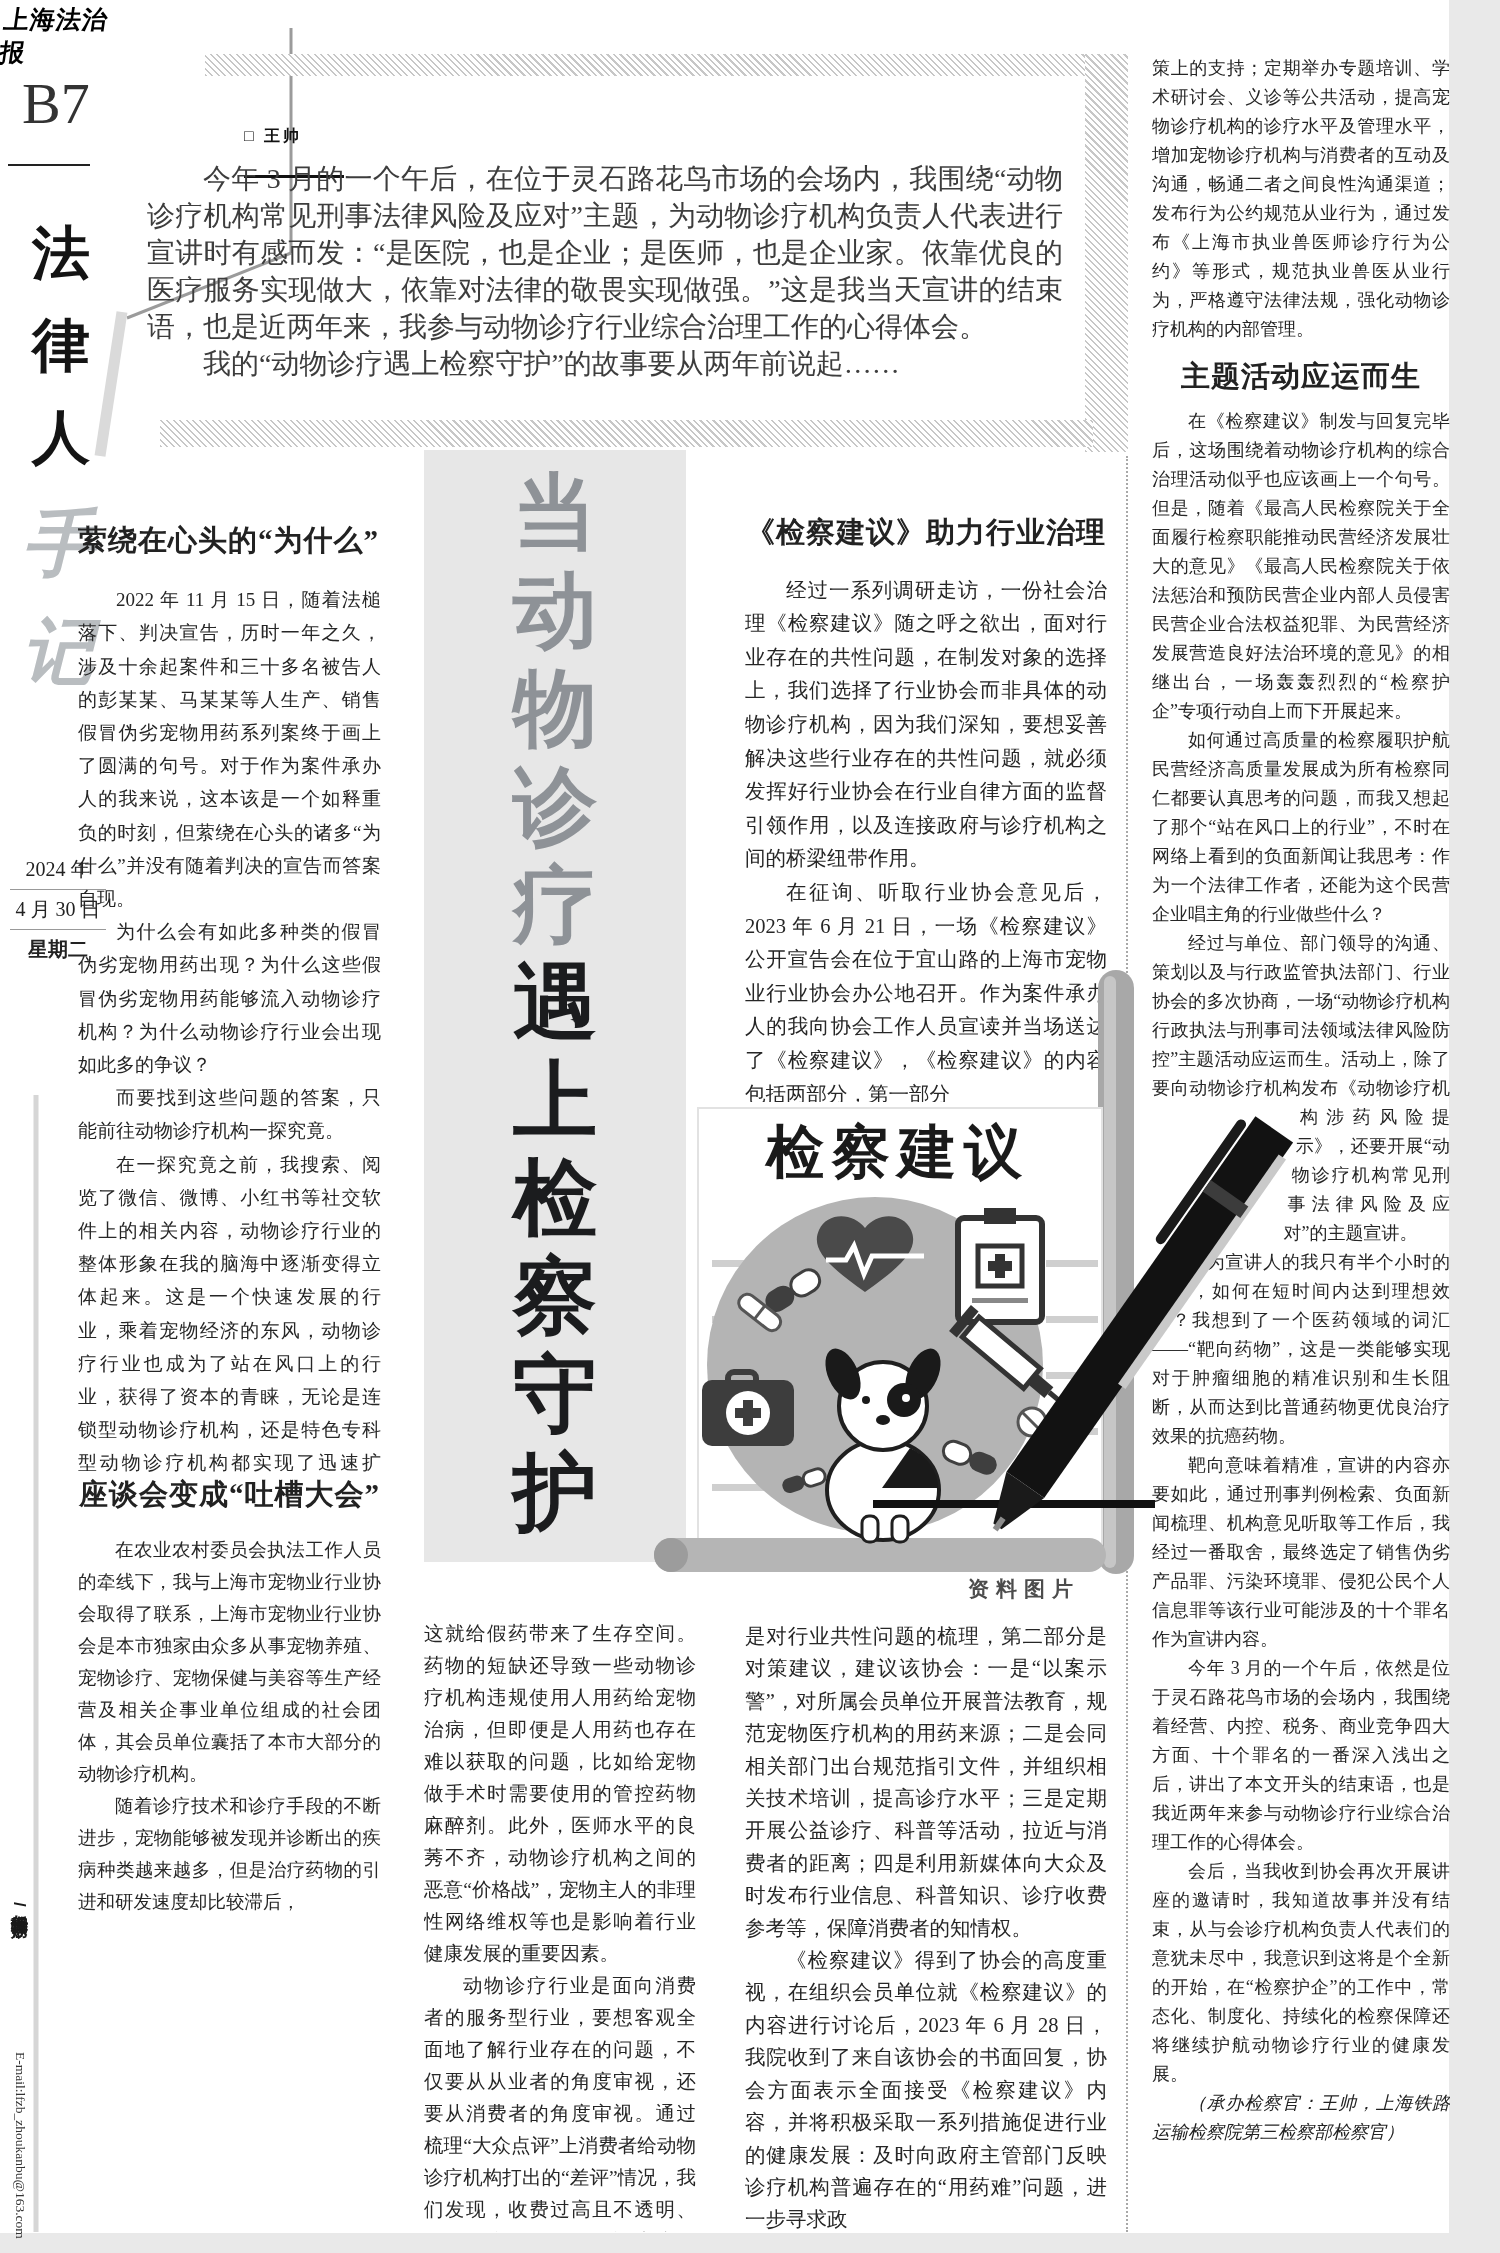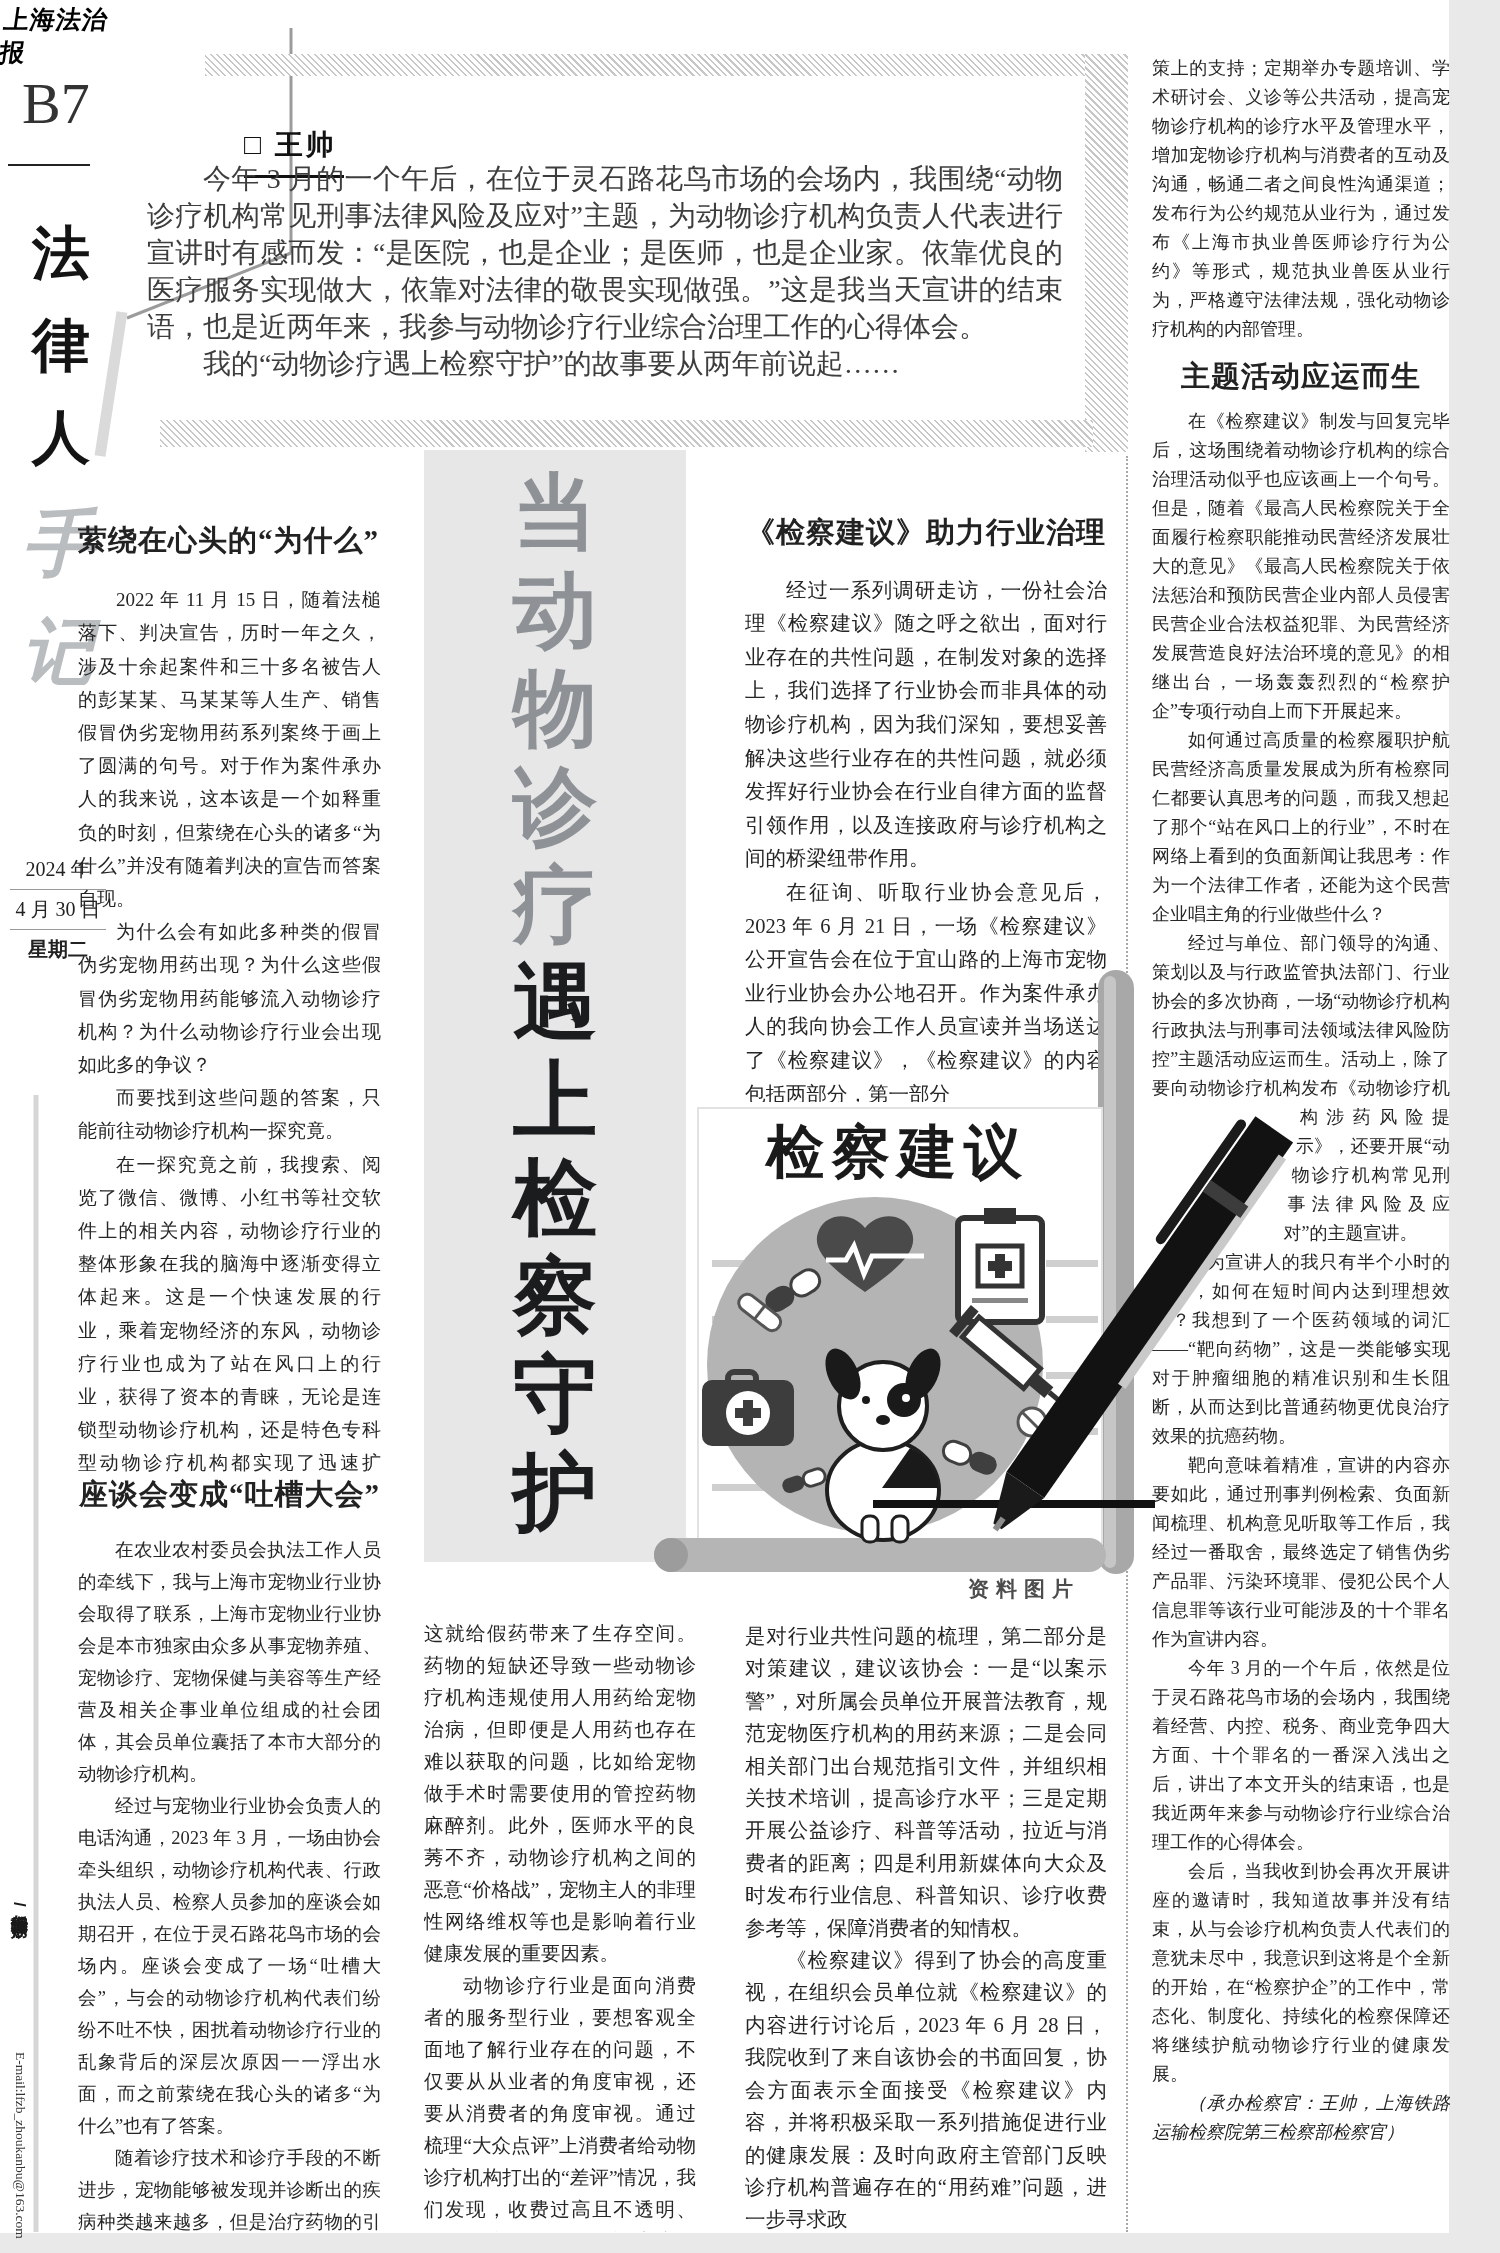--- a/index.html
+++ b/index.html
@@ -26,21 +26,21 @@
   .dateblock{left:6px;top:852px;width:104px;text-align:center;font-size:20px;color:#222;}
   .dateblock .dline{padding:4px 0;}
   .dateblock .rule{height:1px;background:#999;margin:2px 4px;}
   .weekday{font-family:"Liberation Sans",sans-serif;font-weight:bold;}
   .editor-vert{left:8px;top:1902px;writing-mode:vertical-rl;text-orientation:mixed;
         font-family:"Liberation Sans",sans-serif;font-weight:bold;font-size:17px;color:#1a1a1a;}
   .email-vert{left:12px;top:2052px;writing-mode:vertical-rl;text-orientation:mixed;
         font-size:13.5px;color:#333;}
   
   .author{left:244px;top:126px;font-family:"Liberation Sans",sans-serif;font-weight:bold;
-        font-size:28px;letter-spacing:3px;color:#111;}
+        font-size:16px;letter-spacing:3px;color:#111;}
   .author-rule{left:244px;top:175px;width:100px;height:3px;background:#111;}
   .intro{left:147px;top:160px;width:916px;height:262px;overflow:hidden;font-size:28px;
         line-height:37px;text-align:justify;color:#3d3d3d;}
   .intro p{margin:0;text-indent:2em;}
   
   .strip{left:424px;top:450px;width:262px;height:1112px;background:#e7e7e7;
         display:flex;flex-direction:column;align-items:center;justify-content:flex-start;
         padding-top:14px;box-sizing:border-box;}
   .strip span{font-size:84px;font-weight:bold;line-height:98px;font-family:"Liberation Serif",serif;}
   .tc-gray{color:#8e9297;}
@@ -126,21 +126,20 @@
   <div class="abs colflow col1-upper">
     <div class="col-h">萦绕在心头的“为什么”</div>
     <p>2022 年 11 月 15 日，随着法槌落下、判决宣告，历时一年之久，涉及十余起案件和三十多名被告人的彭某某、马某某等人生产、销售假冒伪劣宠物用药系列案终于画上了圆满的句号。对于作为案件承办人的我来说，这本该是一个如释重负的时刻，但萦绕在心头的诸多“为什么”并没有随着判决的宣告而答案自现。</p>
     <p>为什么会有如此多种类的假冒伪劣宠物用药出现？为什么这些假冒伪劣宠物用药能够流入动物诊疗机构？为什么动物诊疗行业会出现如此多的争议？</p>
     <p>而要找到这些问题的答案，只能前往动物诊疗机构一探究竟。</p>
     <p>在一探究竟之前，我搜索、阅览了微信、微博、小红书等社交软件上的相关内容，动物诊疗行业的整体形象在我的脑海中逐渐变得立体起来。这是一个快速发展的行业，乘着宠物经济的东风，动物诊疗行业也成为了站在风口上的行业，获得了资本的青睐，无论是连锁型动物诊疗机构，还是特色专科型动物诊疗机构都实现了迅速扩张。这也是一个充满争议的行业，诊疗费用高、消费纠纷多、过度医疗等问题都困扰着这个处于发展中的行业。</p>
   </div>
   <div class="abs colflow col1-lower">
     <div class="col-h">座谈会变成“吐槽大会”</div>
     <p>在农业农村委员会执法工作人员的牵线下，我与上海市宠物业行业协会取得了联系，上海市宠物业行业协会是本市独家由众多从事宠物养殖、宠物诊疗、宠物保健与美容等生产经营及相关企事业单位组成的社会团体，其会员单位囊括了本市大部分的动物诊疗机构。</p>
-    <p>经过与宠物业行业协会负责人的电话沟通，2023 年 3 月，一场由协会牵头组织，动物诊疗机构代表、行政执法人员、检察人员参加的座谈会如期召开，在位于灵石路花鸟市场的会场内。座谈会变成了一场“吐槽大会”，与会的动物诊疗机构代表们纷纷不吐不快，困扰着动物诊疗行业的乱象背后的深层次原因一一浮出水面，而之前萦绕在我心头的诸多“为什么”也有了答案。</p>
     <p>随着诊疗技术和诊疗手段的不断进步，宠物能够被发现并诊断出的疾病种类越来越多，但是治疗药物的引进和研发速度却比较滞后，</p>
   </div>
 
   <div class="abs colflow col2-lower">
     <p class="noindent">这就给假药带来了生存空间。药物的短缺还导致一些动物诊疗机构违规使用人用药给宠物治病，但即便是人用药也存在难以获取的问题，比如给宠物做手术时需要使用的管控药物麻醉剂。此外，医师水平的良莠不齐，动物诊疗机构之间的恶意“价格战”，宠物主人的非理性网络维权等也是影响着行业健康发展的重要因素。</p>
     <p>动物诊疗行业是面向消费者的服务型行业，要想客观全面地了解行业存在的问题，不仅要从从业者的角度审视，还要从消费者的角度审视。通过梳理“大众点评”上消费者给动物诊疗机构打出的“差评”情况，我们发现，收费过高且不透明、无效医疗、服务及沟通态度差是消费者给出差评的主要原因。</p>
   </div>
 
   <div class="abs colflow col3-upper">
     <div class="col-h">《检察建议》助力行业治理</div>

